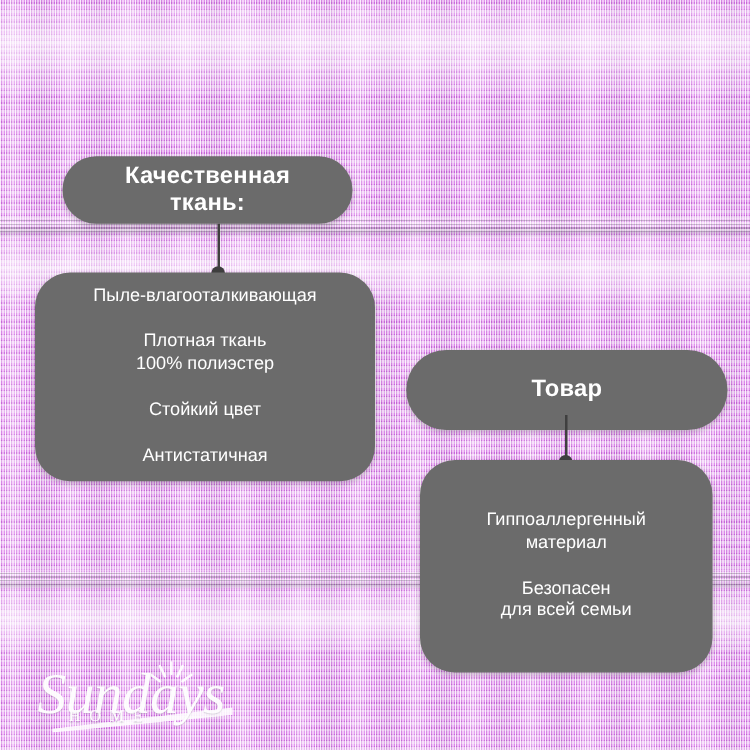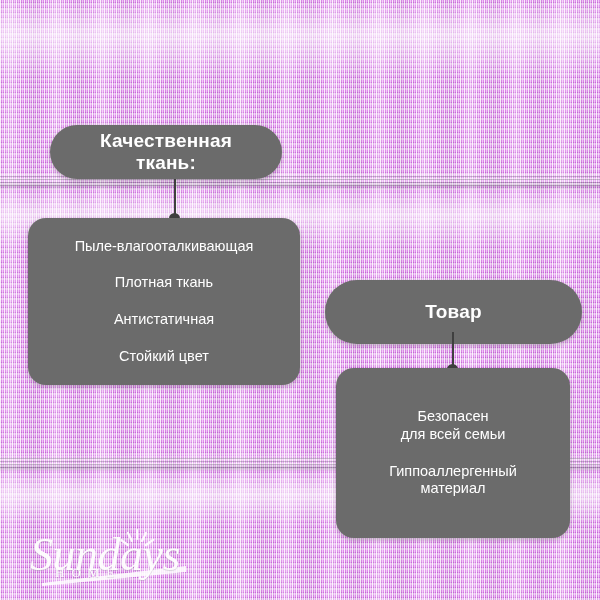--- a/index.html
+++ b/index.html
@@ -98,21 +98,21 @@
     text-align: center;
     box-shadow: 0 2px 5px rgba(60,60,60,0.28);
   }
   .pill {
     border-radius: 34px;
     font-weight: bold;
     letter-spacing: 0.2px;
     line-height: 1.18;
   }
   .body-card {
-    border-radius: 18px;
+    border-radius: 28px;
     line-height: 1.22;
   }
   .body-card .line-group {
     margin: 0;
     padding: 0;
   }
   .body-card .line-group + .line-group {
     margin-top: 19px;
   }
 
@@ -217,44 +217,45 @@
 
   <div class="connector" id="connector-1"></div>
   <div class="connector-dot" id="dot-1"></div>
 
   <div class="body-card" id="card-fabric">
     <div class="line-group">
       <div>Пыле-влагооталкивающая</div>
     </div>
     <div class="line-group">
       <div>Плотная ткань</div>
+      <div>100% полиэстер</div>
+    </div>
+    <div class="line-group">
+      <div>Стойкий цвет</div>
     </div>
     <div class="line-group">
       <div>Антистатичная</div>
-    </div>
-    <div class="line-group">
-      <div>Стойкий цвет</div>
     </div>
   </div>
 
   <div class="pill" id="pill-certified">
     <span>Товар</span>
   </div>
 
   <div class="connector" id="connector-2"></div>
   <div class="connector-dot" id="dot-2"></div>
 
   <div class="body-card" id="card-certified">
     <div class="line-group">
+      <div>Гиппоаллергенный</div>
+      <div>материал</div>
+    </div>
+    <div class="line-group">
       <div>Безопасен</div>
       <div>для всей семьи</div>
-    </div>
-    <div class="line-group">
-      <div>Гиппоаллергенный</div>
-      <div>материал</div>
     </div>
   </div>
 
   <div id="logo">
     <svg class="rays" width="46" height="26" viewBox="0 0 46 26">
       <g stroke="#ffffff" stroke-width="2.2" stroke-linecap="round" opacity="0.95">
         <line x1="23" y1="4" x2="23" y2="13"></line>
         <line x1="14" y1="7" x2="18" y2="15"></line>
         <line x1="32" y1="7" x2="28" y2="15"></line>
         <line x1="7" y1="14" x2="14" y2="19"></line>

